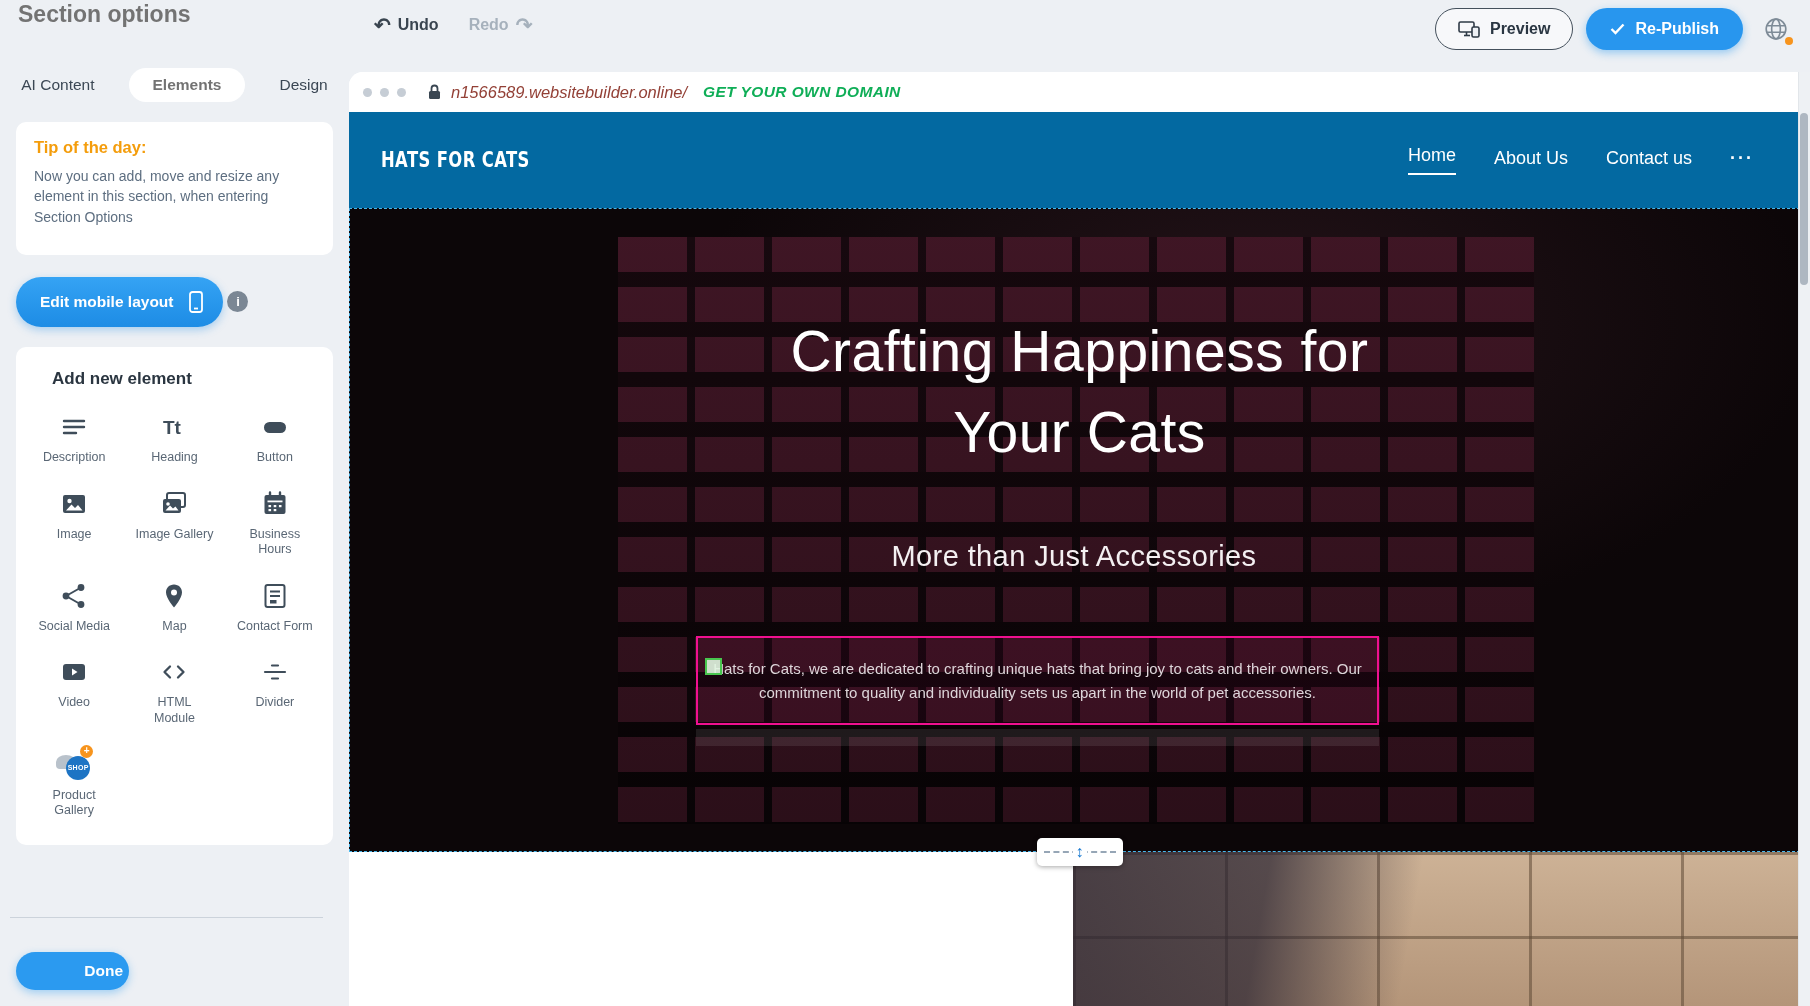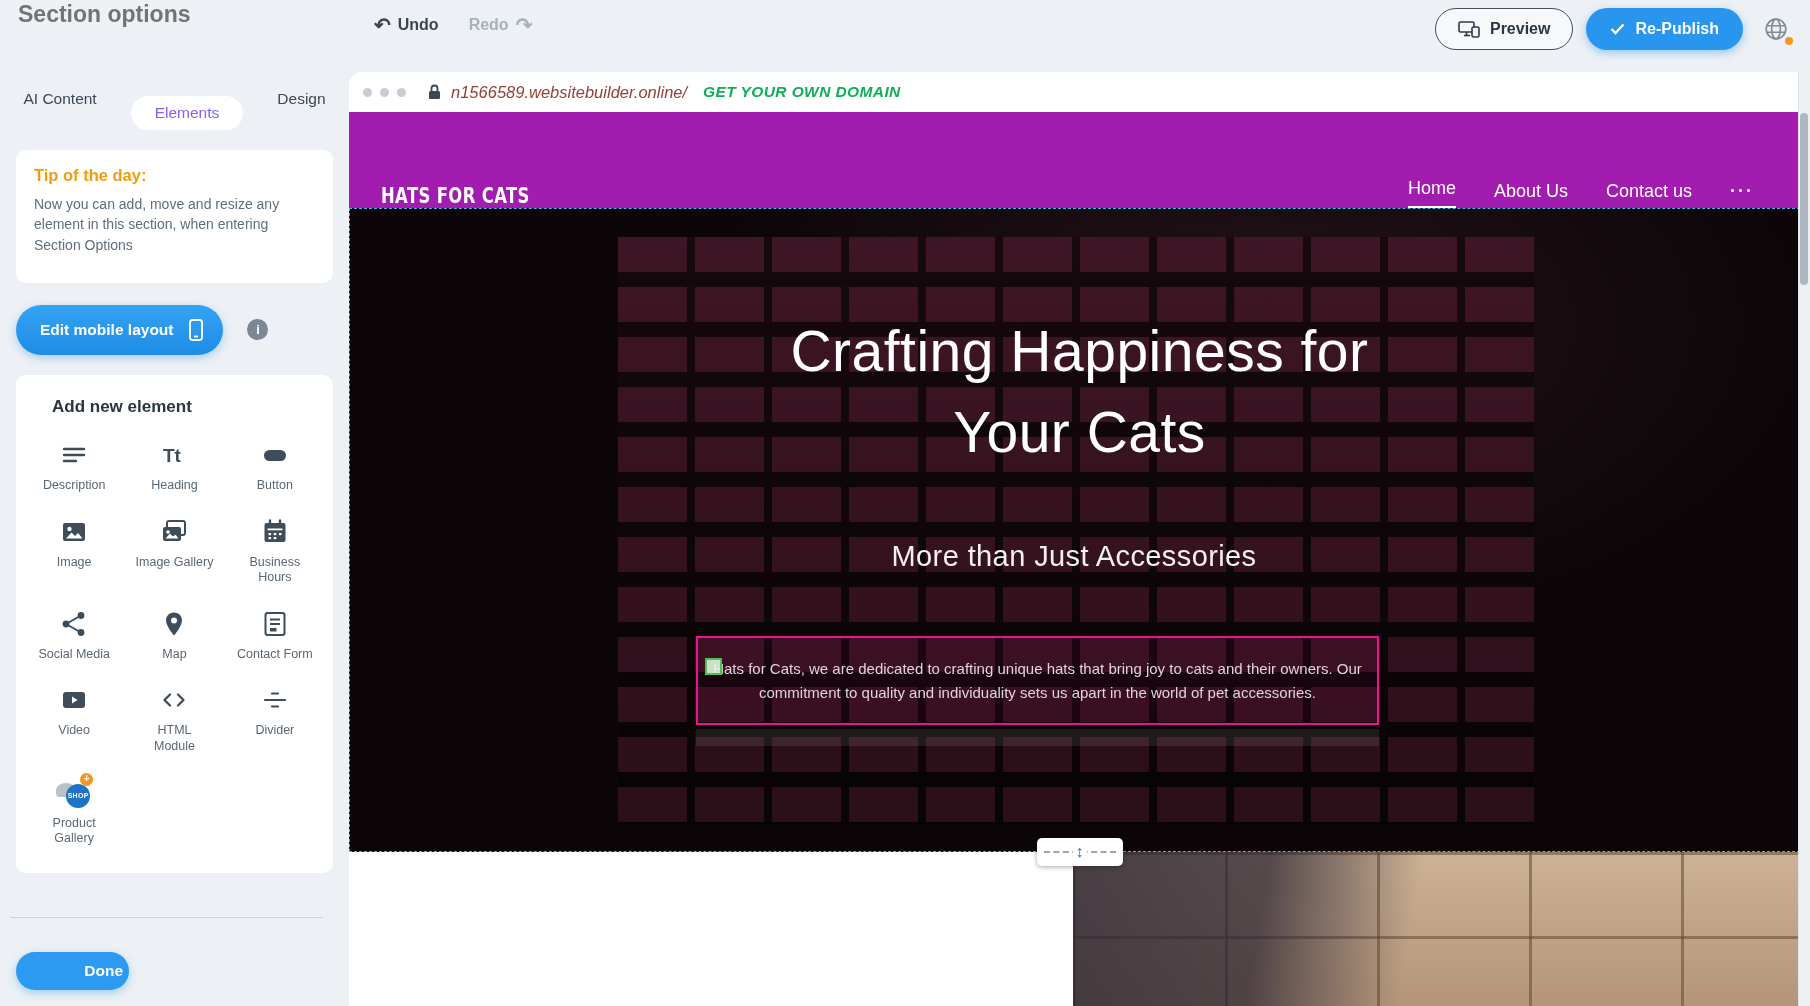--- a/index.html
+++ b/index.html
@@ -22,25 +22,25 @@
     display:flex;align-items:center;gap:10px;font-size:16px;font-weight:600;color:#fff;
     box-shadow:0 3px 8px rgba(40,150,238,.45);cursor:pointer;}
   .globe-btn{width:40px;height:40px;border-radius:50%;display:flex;align-items:center;justify-content:center;
     position:relative;cursor:pointer;}
   .globe-dot{position:absolute;right:3px;bottom:4px;width:8px;height:8px;border-radius:50%;background:#f7941d;}
 
   
   .sidebar{position:absolute;left:0;top:58px;width:349px;bottom:0;}
   .tabs{display:flex;justify-content:center;align-items:center;gap:32px;margin-top:10px;}
   .tab{font-size:15.5px;color:#3b4754;padding:8px 2px;cursor:pointer;white-space:nowrap;}
-  .tab.active{background:#fff;border-radius:18px;padding:8px 24px;font-weight:400;color:#8b5cf6;margin-top:28px;}
+  .tab.active{background:#fff;border-radius:18px;padding:8px 24px;font-weight:700;color:#737373;}
   .tip-card{margin:20px 16px 0;background:#fff;border-radius:10px;padding:16px 18px 28px;}
   .tip-title{color:#f49d0c;font-weight:bold;font-size:16.5px;}
   .tip-body{margin-top:9px;font-size:14px;line-height:1.45;color:#5d6e80;}
-  .mobile-row{margin:22px 16px 0;display:flex;align-items:center;gap:24px;}
+  .mobile-row{margin:22px 16px 0;display:flex;align-items:center;gap:4px;}
   .mobile-btn{height:50px;padding:0 20px 0 24px;border:none;border-radius:26px;
     background:linear-gradient(180deg,#35a3f4,#1d8ce5);color:#fff;font-size:15.5px;font-weight:bold;
     display:flex;align-items:center;gap:16px;cursor:pointer;box-shadow:0 3px 8px rgba(35,140,230,.35);}
   .info-icon{width:21px;height:21px;border-radius:50%;background:#7b8794;color:#fff;font-size:13px;
     font-weight:bold;display:flex;align-items:center;justify-content:center;cursor:pointer;}
   .add-panel{margin:20px 16px 0;background:#fff;border-radius:10px;padding:22px 8px 26px;}
   .add-title{font-size:17px;font-weight:600;color:#2a3540;margin:0 0 22px 28px;}
   .el-grid{display:grid;grid-template-columns:repeat(3,1fr);row-gap:22px;}
   .el-item{display:flex;flex-direction:column;align-items:center;text-align:center;cursor:pointer;}
   .el-item .icon{height:32px;display:flex;align-items:center;justify-content:center;}
@@ -63,21 +63,21 @@
     overflow:hidden;display:flex;flex-direction:column;}
   .urlbar{height:40px;flex:none;display:flex;align-items:center;padding-left:14px;background:#fff;font-style:italic;}
   .win-dots{display:flex;gap:8px;margin-right:22px;}
   .win-dot{width:9px;height:9px;border-radius:50%;background:#c6cdd5;}
   .lock-icon{margin-right:10px;display:flex;}
   .site-url{font-size:16.5px;color:#93403
 6;color:#934036;}
   .domain-link{margin-left:16px;font-size:15.5px;font-weight:bold;color:#0fae57;letter-spacing:.4px;cursor:pointer;}
 
   .site{flex:1;position:relative;background:#fff;overflow:hidden;}
-  .site-header{height:96px;background:#a21caf;display:flex;align-items:flex-end;padding:0 56px 0 32px;}
+  .site-header{height:96px;background:#0369a1;display:flex;align-items:center;padding:0 56px 0 32px;}
   .site-logo{font-size:21px;font-weight:bold;color:#fff;letter-spacing:.5px;transform:scaleX(.78);
     transform-origin:left center;white-space:nowrap;font-family:"DejaVu Sans",sans-serif;}
   .site-nav{margin-left:auto;display:flex;align-items:center;gap:38px;}
   .nav-item{color:#fff;font-size:18px;cursor:pointer;padding-bottom:4px;}
   .nav-item.active{border-bottom:2.5px solid #fff;padding-bottom:7px;}
   .nav-more{letter-spacing:2px;font-weight:bold;}
 
   
   .hero{position:relative;height:644px;box-sizing:border-box;
     background:radial-gradient(900px 500px at 62% 18%, #241319 0%, #0c0608 62%) #0c0608;

